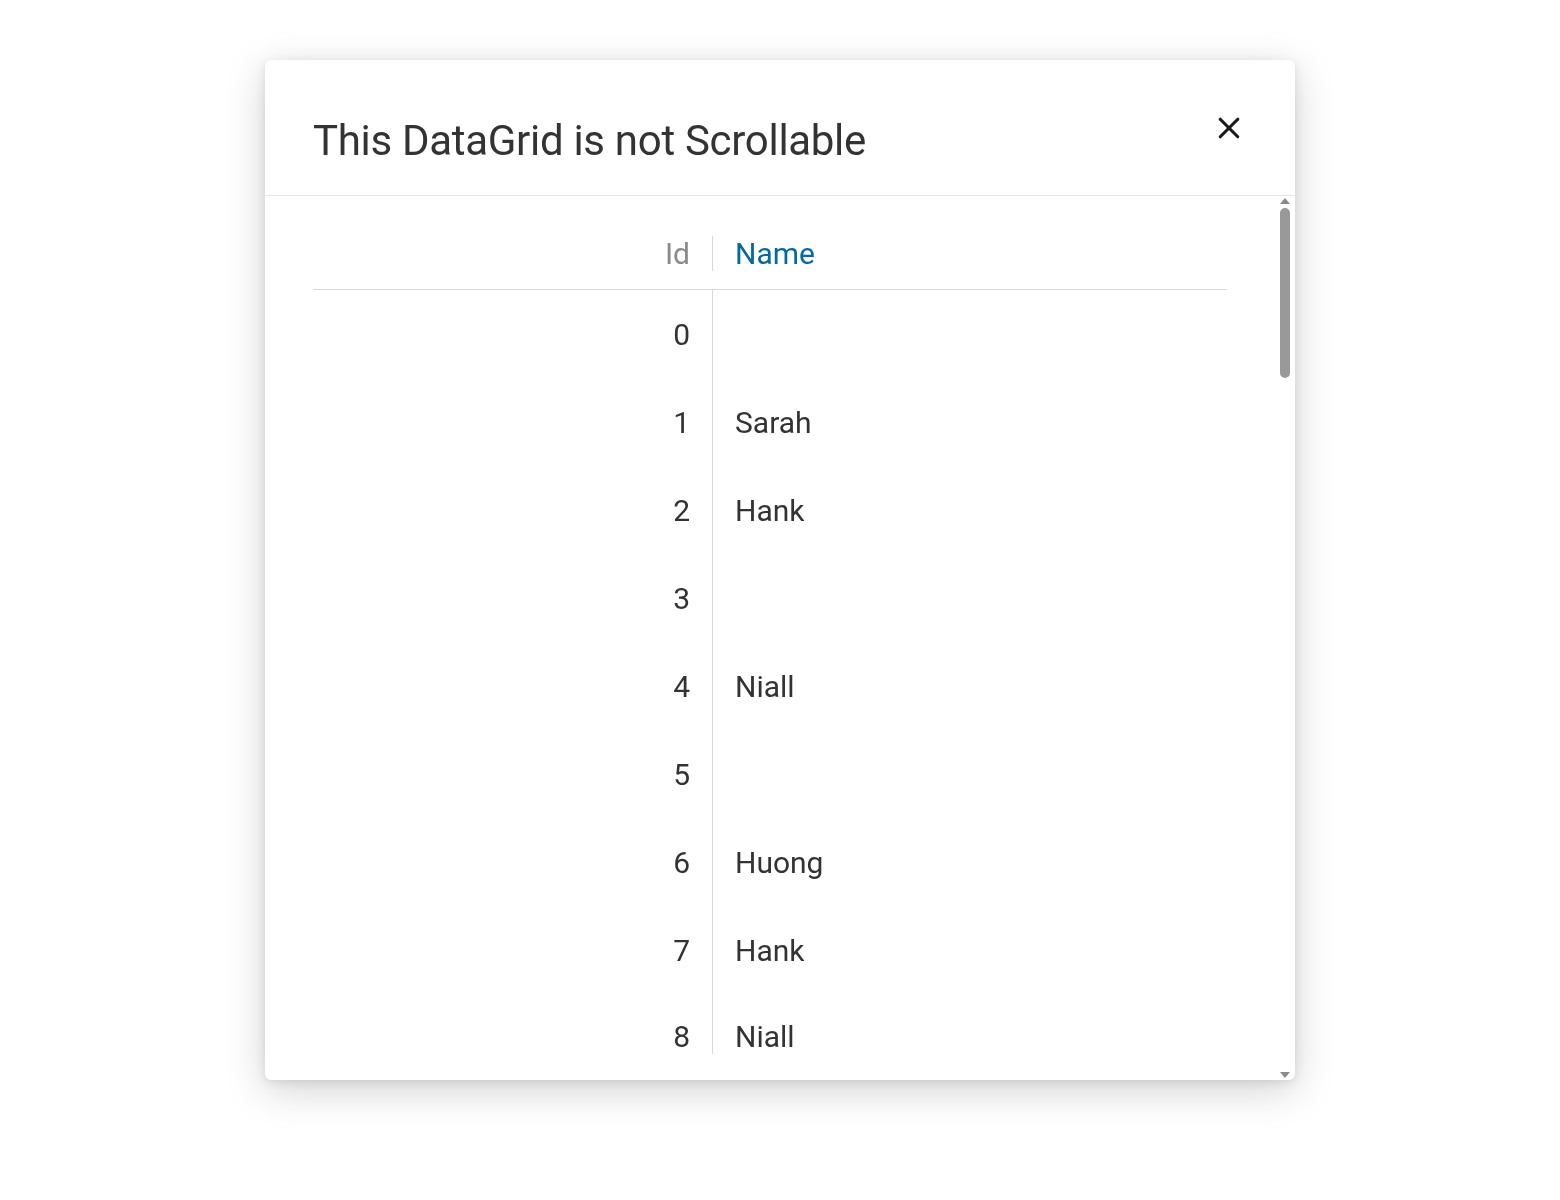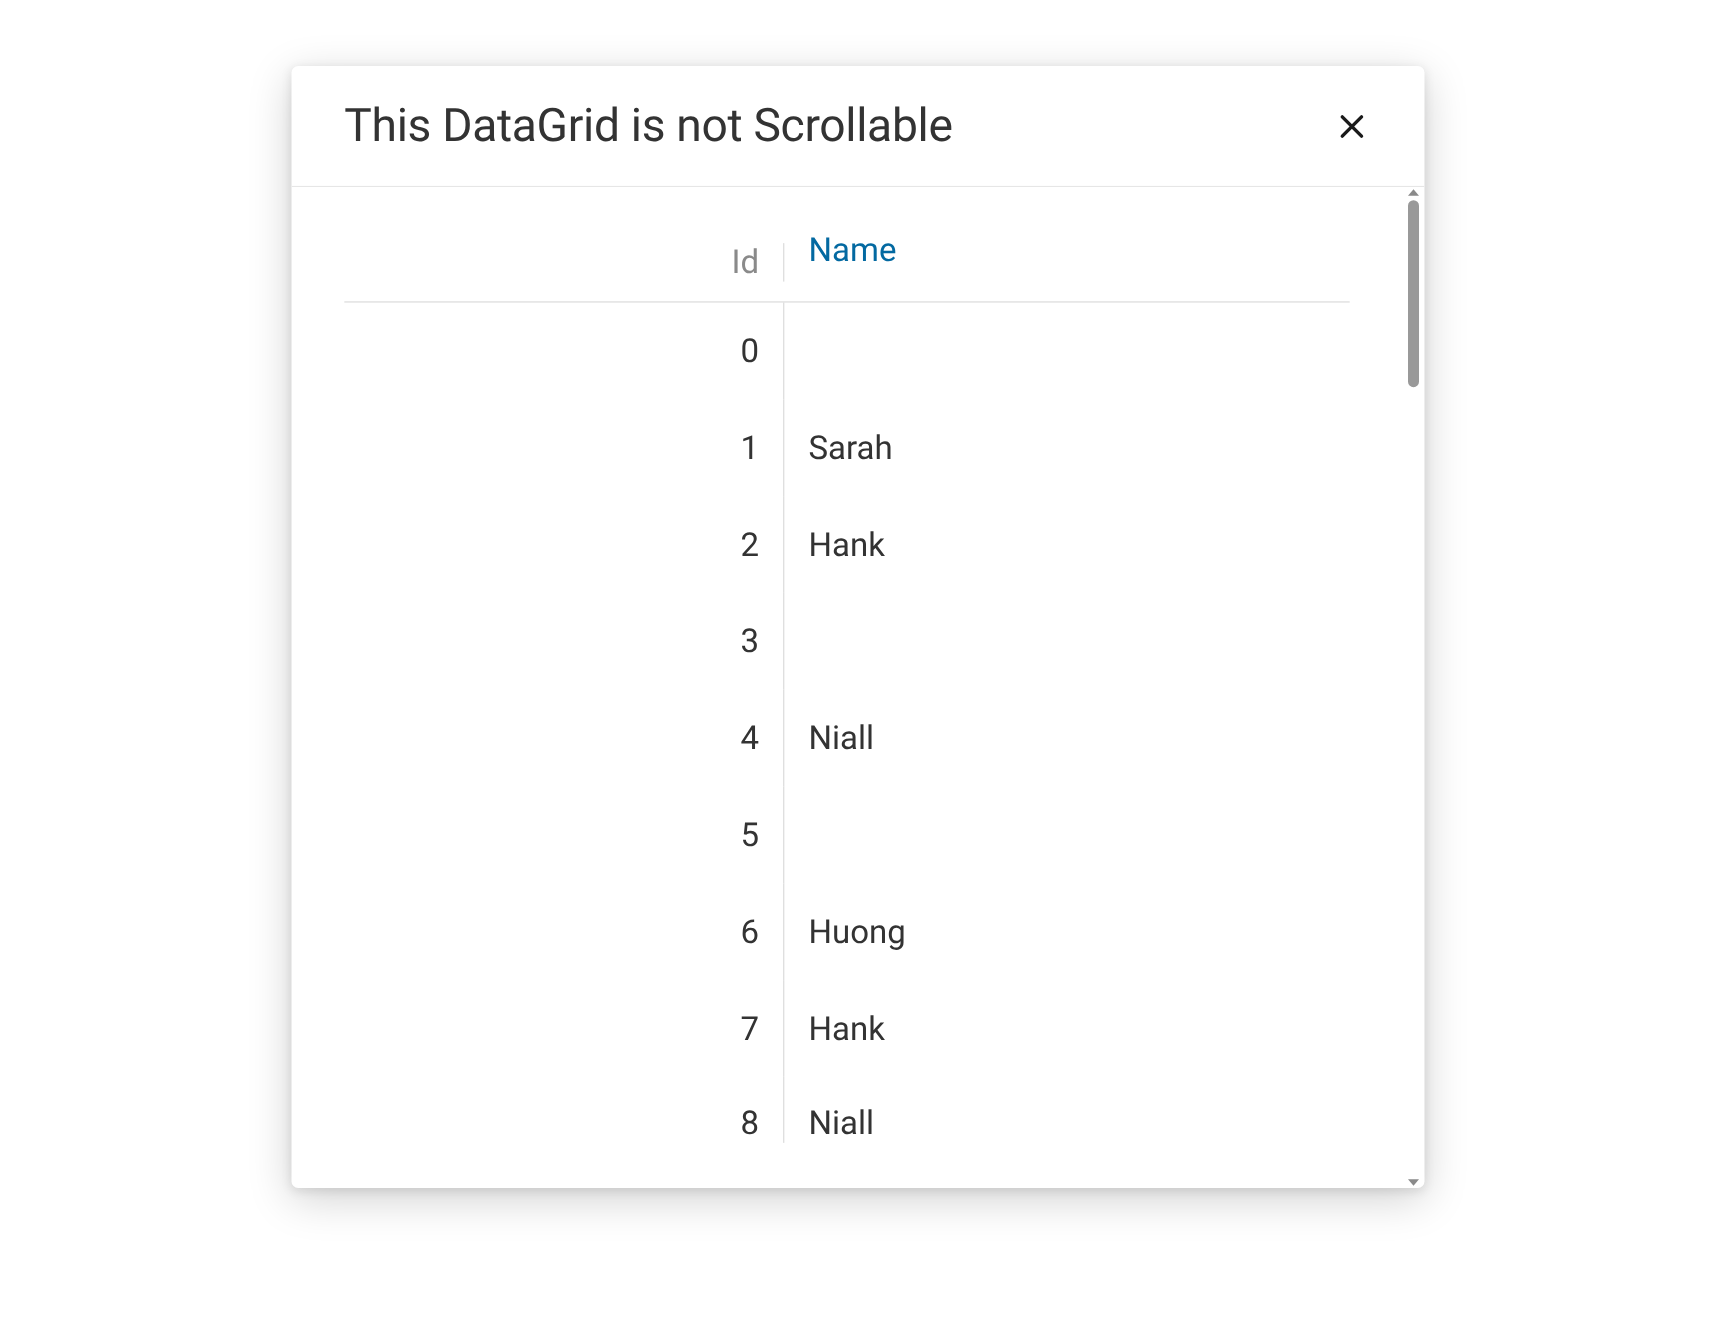--- a/index.html
+++ b/index.html
@@ -37,20 +37,21 @@
       justify-content: space-between;
       padding: 30px 45px 30px 48px;
       border-bottom: 1px solid #e6e6e6;
     }
     
     .dialog-title {
       font-size: 42px;
       font-weight: 400;
       color: #333333;
       letter-spacing: -0.3px;
+      margin-top: 26px;
     }
     
     .close-button {
       background: none;
       border: none;
       cursor: pointer;
       padding: 6px;
       display: flex;
       align-items: center;
       justify-content: center;
@@ -85,21 +86,20 @@
       padding-bottom: 18px;
     }
     
     .col-id {
       width: 400px;
       text-align: right;
       padding-right: 22px;
       font-size: 30px;
       color: #8a8a8a;
       border-right: 1px solid #d8d8d8;
-      margin-top: 11px;
     }
     
     .col-name {
       flex: 1;
       text-align: left;
       padding-left: 22px;
       font-size: 30px;
       color: #0369a1;
     }
     

